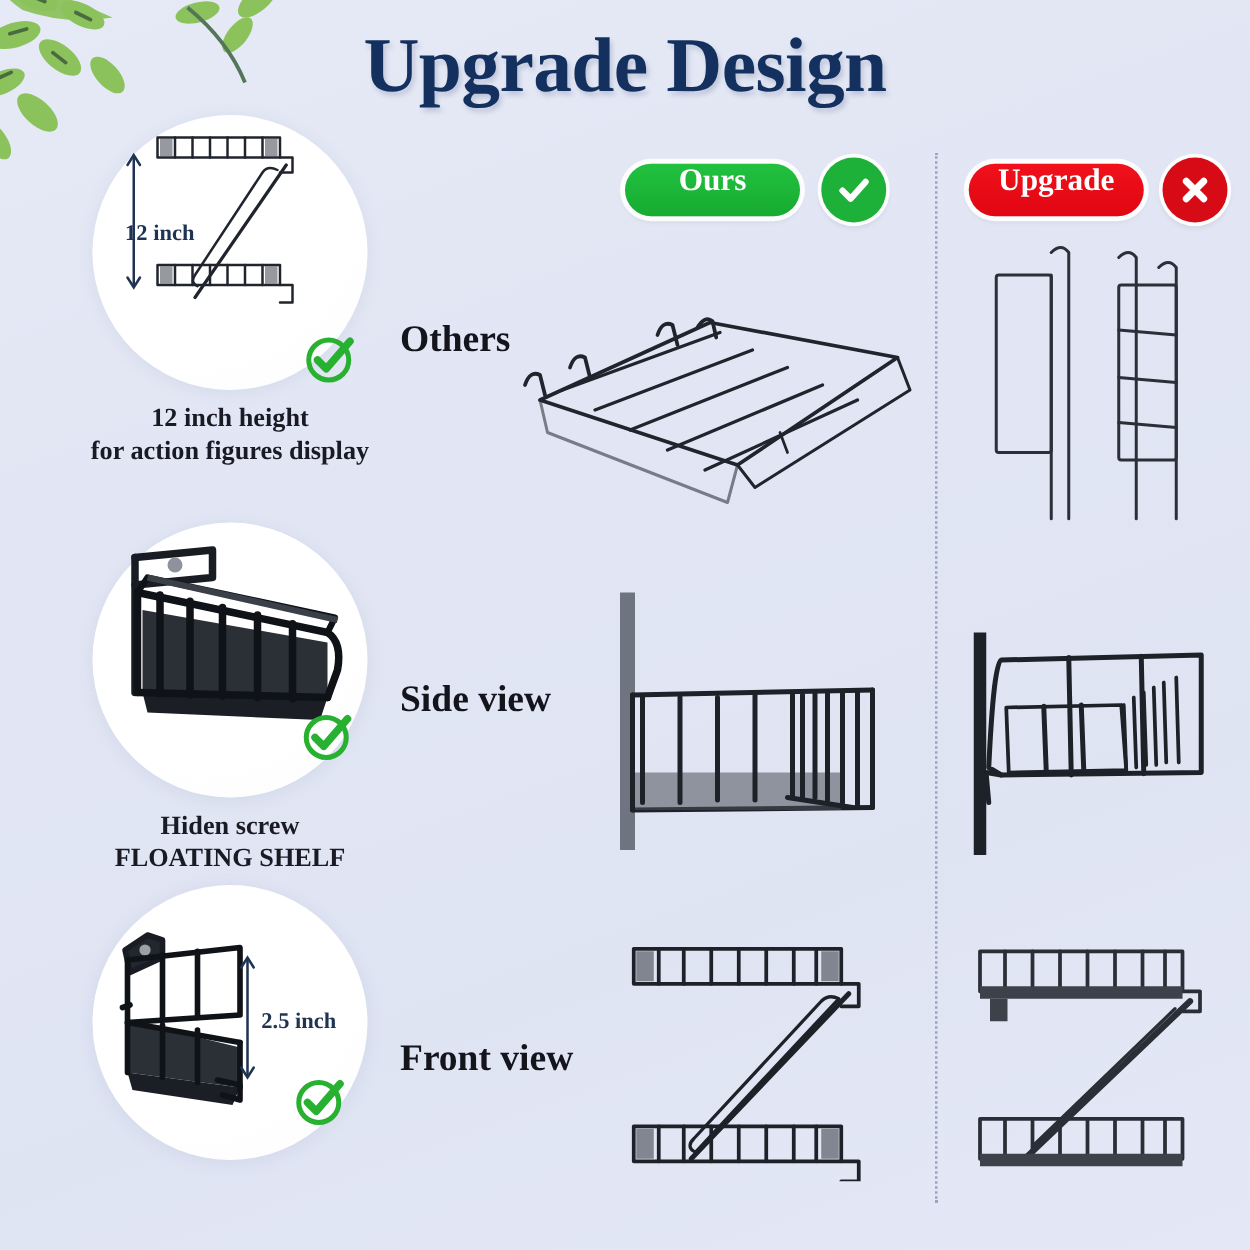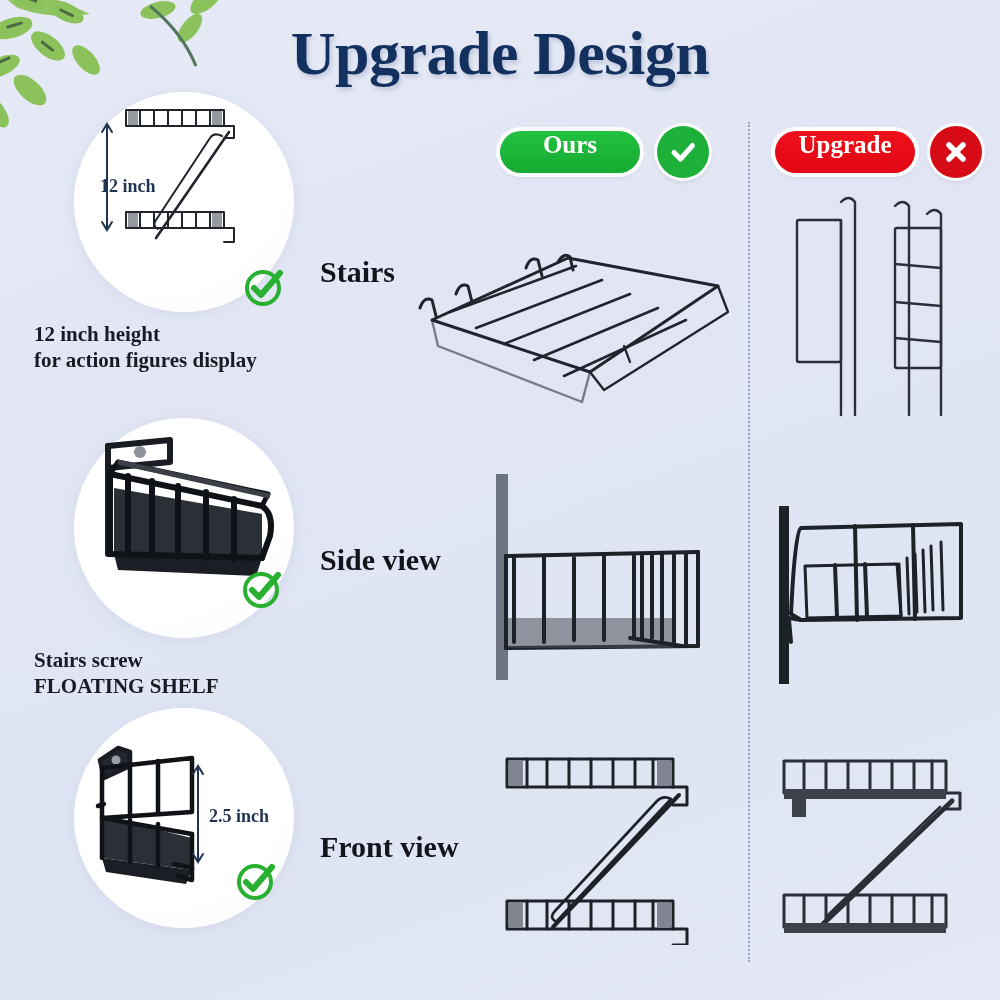--- a/index.html
+++ b/index.html
@@ -130,20 +130,21 @@
   .check-ring {
     position: absolute;
     right: 6px;
     bottom: 2px;
     width: 46px;
     height: 46px;
   }
 
   .caption {
     margin-top: 10px;
+    text-align: center;
     font-size: 21px;
     font-weight: 700;
     line-height: 1.22;
     color: #1a1a24;
   }
   .caption .l2 { display: block; }
 
   .dim-label {
     position: absolute;
     font-size: 18px;
@@ -211,21 +212,21 @@
     <span>Upgrade</span>
   </div>
   <div class="mark mark-x">
     <svg width="34" height="34" viewBox="0 0 34 34">
       <path d="M10 10 L24 24 M24 10 L10 24" stroke="#ffffff" stroke-width="5.5" stroke-linecap="round" fill="none"></path>
     </svg>
   </div>
 
   <div class="divider"></div>
 
-  <div class="row-label label-stairs">Stairs</div>
+  <div class="row-label label-stairs">Others</div>
   <div class="row-label label-side">Side view</div>
   <div class="row-label label-front">Front view</div>
 
   <svg class="art art-stairs-ours" viewBox="0 0 320 165">
     <g fill="none" stroke="#20242c" stroke-width="2.6" stroke-linecap="round" stroke-linejoin="round">
       <path d="M14 70 L150 8 L300 36 L172 122 Z" stroke-width="3"></path>
       <path d="M32 62 L158 16 M58 78 L184 30 M86 94 L212 44 M116 110 L240 58 M146 126 L268 70"></path>
       <path d="M2 58 Q6 46 14 50 L18 66" stroke-width="3"></path>
       <path d="M38 44 Q42 32 50 36 L54 52" stroke-width="3"></path>
       <path d="M108 18 Q112 6 120 10 L124 26" stroke-width="3"></path>
@@ -370,21 +371,21 @@
           <path d="M36 56 L44 44 L194 76 L188 88" stroke-width="5"></path>
         </g>
         <path d="M44 44 L196 78" stroke="#3a3f48" stroke-width="5" fill="none"></path>
         <svg class="check-ring" x="166" y="148" width="46" height="46" viewBox="0 0 46 46">
           <circle cx="21" cy="24" r="16" fill="none" stroke="#28b030" stroke-width="4"></circle>
           <path d="M12 24 L19 31 L38 9" stroke="#28b030" stroke-width="6" fill="none" stroke-linecap="round" stroke-linejoin="round"></path>
         </svg>
       </svg>
     </div>
     <div class="caption">
-      <span>Stairs screw</span>
+      <span>Hiden screw</span>
       <span class="l2">FLOATING SHELF</span>
     </div>
   </div>
 
   <div class="callout callout-3">
     <div class="circle">
       <svg width="220" height="220" viewBox="0 0 220 220">
         <g stroke="#191c22" stroke-width="4.5" fill="none" stroke-linecap="round" stroke-linejoin="round">
           <path d="M26 52 L44 40 L56 44 L56 58 L30 70 Z" fill="#22262d"></path>
         </g>

